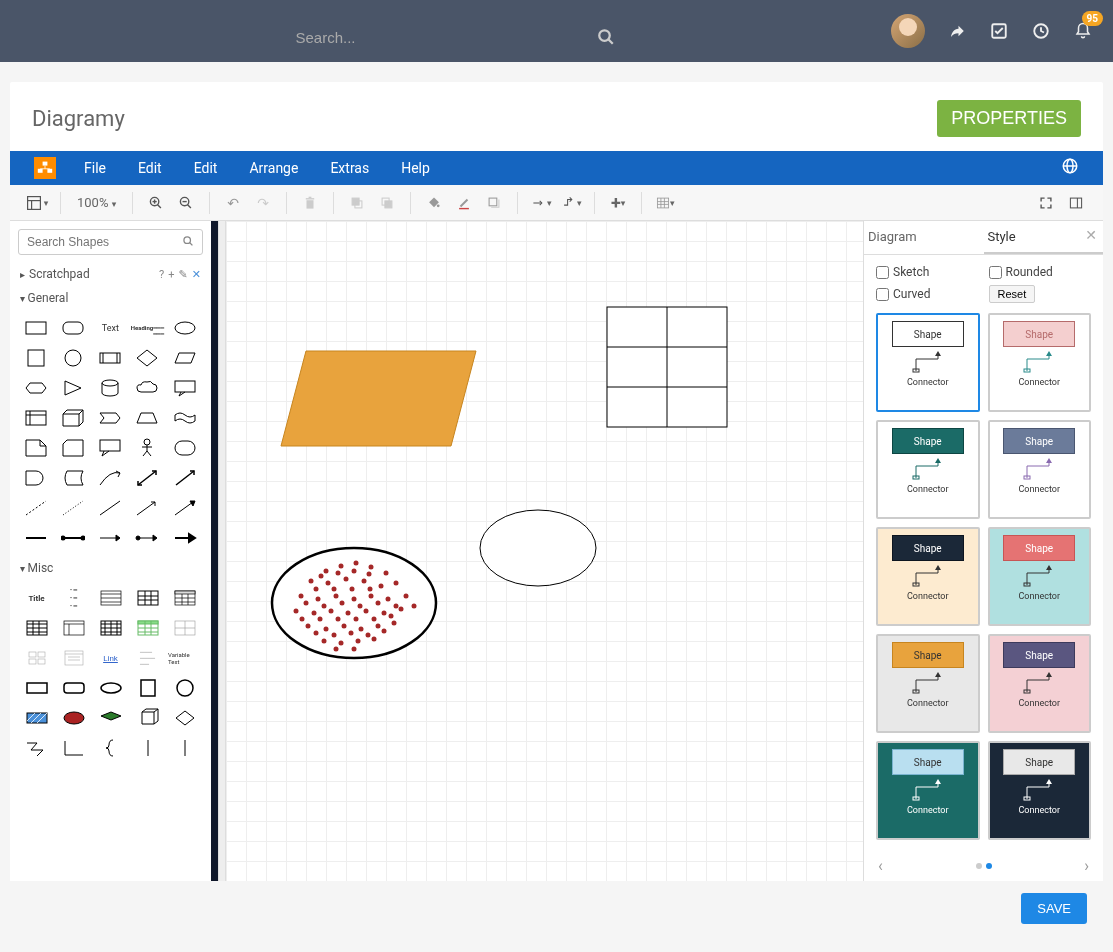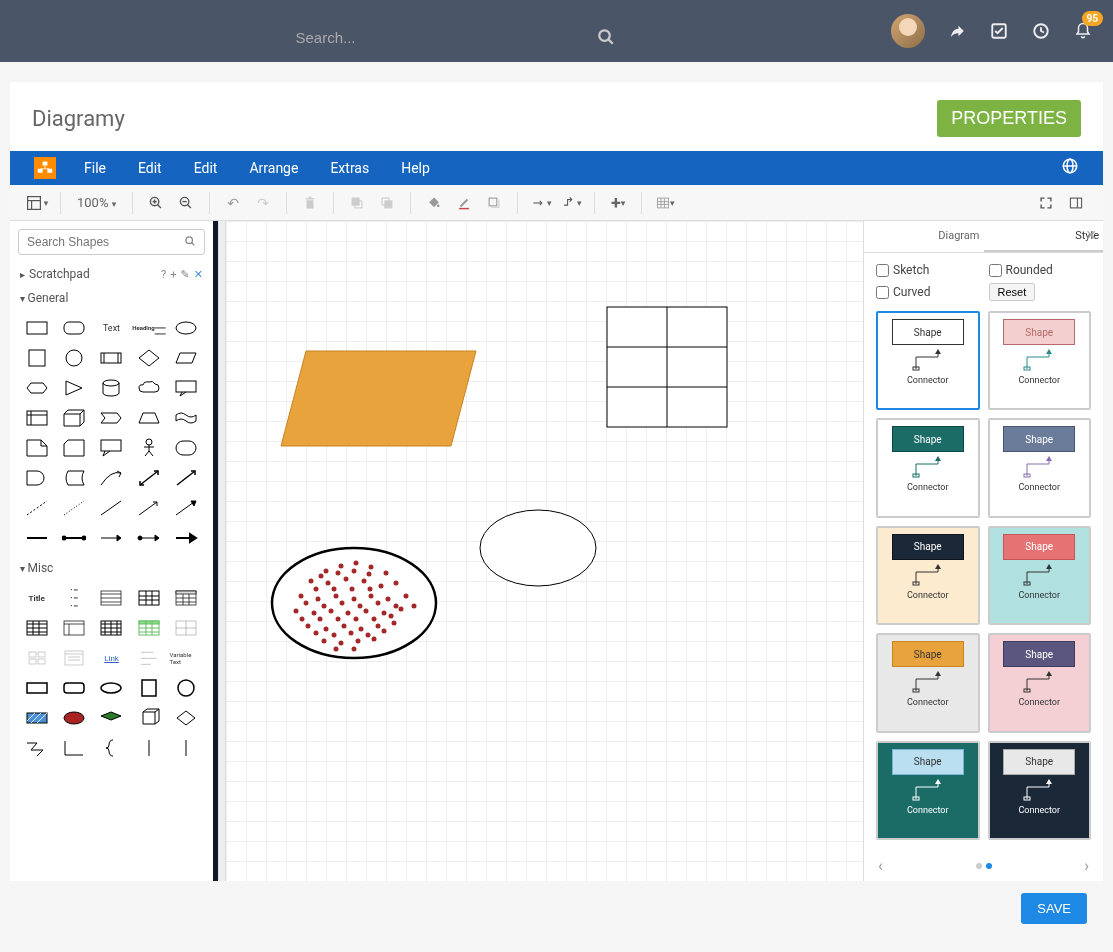--- a/index.html
+++ b/index.html
@@ -22,38 +22,38 @@
 .menu-logo { width: 22px; height: 22px; background: #ff8c00; margin-right: 12px; display: flex; align-items: center; justify-content: center; font-size: 12px; }
 .menu-item { padding: 0 16px; cursor: pointer; }
 .menu-spacer { flex: 1; }
 .globe { font-size: 16px; }
 .toolbar { background: #f7f7f7; border-bottom: 1px solid #ddd; height: 36px; display: flex; align-items: center; padding: 0 14px; gap: 4px; color: #666; }
 .tool-sep { width: 1px; height: 22px; background: #ddd; margin: 0 6px; }
 .tool-btn { width: 26px; height: 26px; display: flex; align-items: center; justify-content: center; cursor: pointer; font-size: 14px; border-radius: 2px; }
 .zoom-label { font-size: 13px; padding: 0 6px; cursor: pointer; }
 .tool-spacer { flex: 1; }
 .workspace { display: flex; height: 660px; }
-.sidebar-left { width: 208px; border-right: 5px solid #0f172a; background: #fff; display: flex; flex-direction: column; }
+.sidebar-left { width: 208px; border-right: 7px solid #0f172a; background: #fff; display: flex; flex-direction: column; }
 .splitter { width: 8px; background: #eee; border-left:1px solid #ddd; border-right:1px solid #ddd; }
 .shape-search { margin: 8px; position: relative; }
 .shape-search input { width: 100%; padding: 5px 26px 5px 8px; border: 1px solid #ccc; border-radius: 3px; font-size: 12px; }
 .shape-search .icon { position: absolute; right: 8px; top: 6px; color: #888; font-size: 13px; }
 .scratchpad { padding: 4px 10px; font-size: 12px; color: #555; display: flex; align-items: center; }
 .scratchpad .sp-actions { margin-left: auto; color: #888; display: flex; gap: 4px; font-size: 11px; }
 .section-header { padding: 6px 10px; font-size: 12px; color: #555; cursor: pointer; }
 .section-header::before { content: '▾ '; font-size: 10px; }
 .shape-grid { display: grid; grid-template-columns: repeat(5, 1fr); gap: 4px; padding: 4px 10px; }
 .shape-cell { height: 26px; display: flex; align-items: center; justify-content: center; cursor: move; font-size: 9px; color: #333; }
 .shape-cell svg { width: 24px; height: 20px; }
 .canvas-area { flex: 1; background: #fff; overflow: auto; position: relative; }
 .canvas-grid { position: absolute; inset: 0; background-image: linear-gradient(#eee 1px, transparent 1px), linear-gradient(90deg, #eee 1px, transparent 1px); background-size: 20px 20px; }
 .canvas-shape { position: absolute; }
 .sidebar-right { width: 240px; border-left: 1px solid #ddd; background: #fff; display: flex; flex-direction: column; }
 .tabs { display: flex; border-bottom: 1px solid #ddd; position: relative; }
-.tab { flex: 1; text-align: right; padding: 8px 4px; font-size: 11px; cursor: pointer; color: #666; }
+.tab { flex: 1; text-align: left; padding: 8px 4px; font-size: 13px; cursor: pointer; color: #666; }
 .tab.active { background: #fff; border-bottom: 2px solid #ccc; color: #333; }
 .close-x { position: absolute; right: 6px; top: 6px; color: #aaa; cursor: pointer; font-size: 14px; }
 .style-opts { padding: 10px 12px; font-size: 12px; display: grid; grid-template-columns: 1fr 1fr; gap: 6px 10px; align-items: center; }
 .style-opts label { display: flex; align-items: center; gap: 4px; color: #444; }
 .reset-btn { border: 1px solid #ccc; background: #f5f5f5; padding: 2px 8px; border-radius: 2px; font-size: 11px; cursor: pointer; width: fit-content; }
 .style-cards { display: grid; grid-template-columns: 1fr 1fr; gap: 8px; padding: 0 12px 10px; overflow-y: auto; flex: 1; }
 .style-card { border: 2px solid #ccc; border-radius: 2px; padding: 6px 4px 4px; display: flex; flex-direction: column; align-items: center; cursor: pointer; font-size: 10px; }
 .style-shape { width: 72px; height: 26px; border: 1px solid #888; display: flex; align-items: center; justify-content: center; font-size: 10px; margin-bottom: 4px; }
 .style-conn { font-size: 9px; margin-top: 4px; }
 .style-arrow { width: 40px; height: 22px; }

